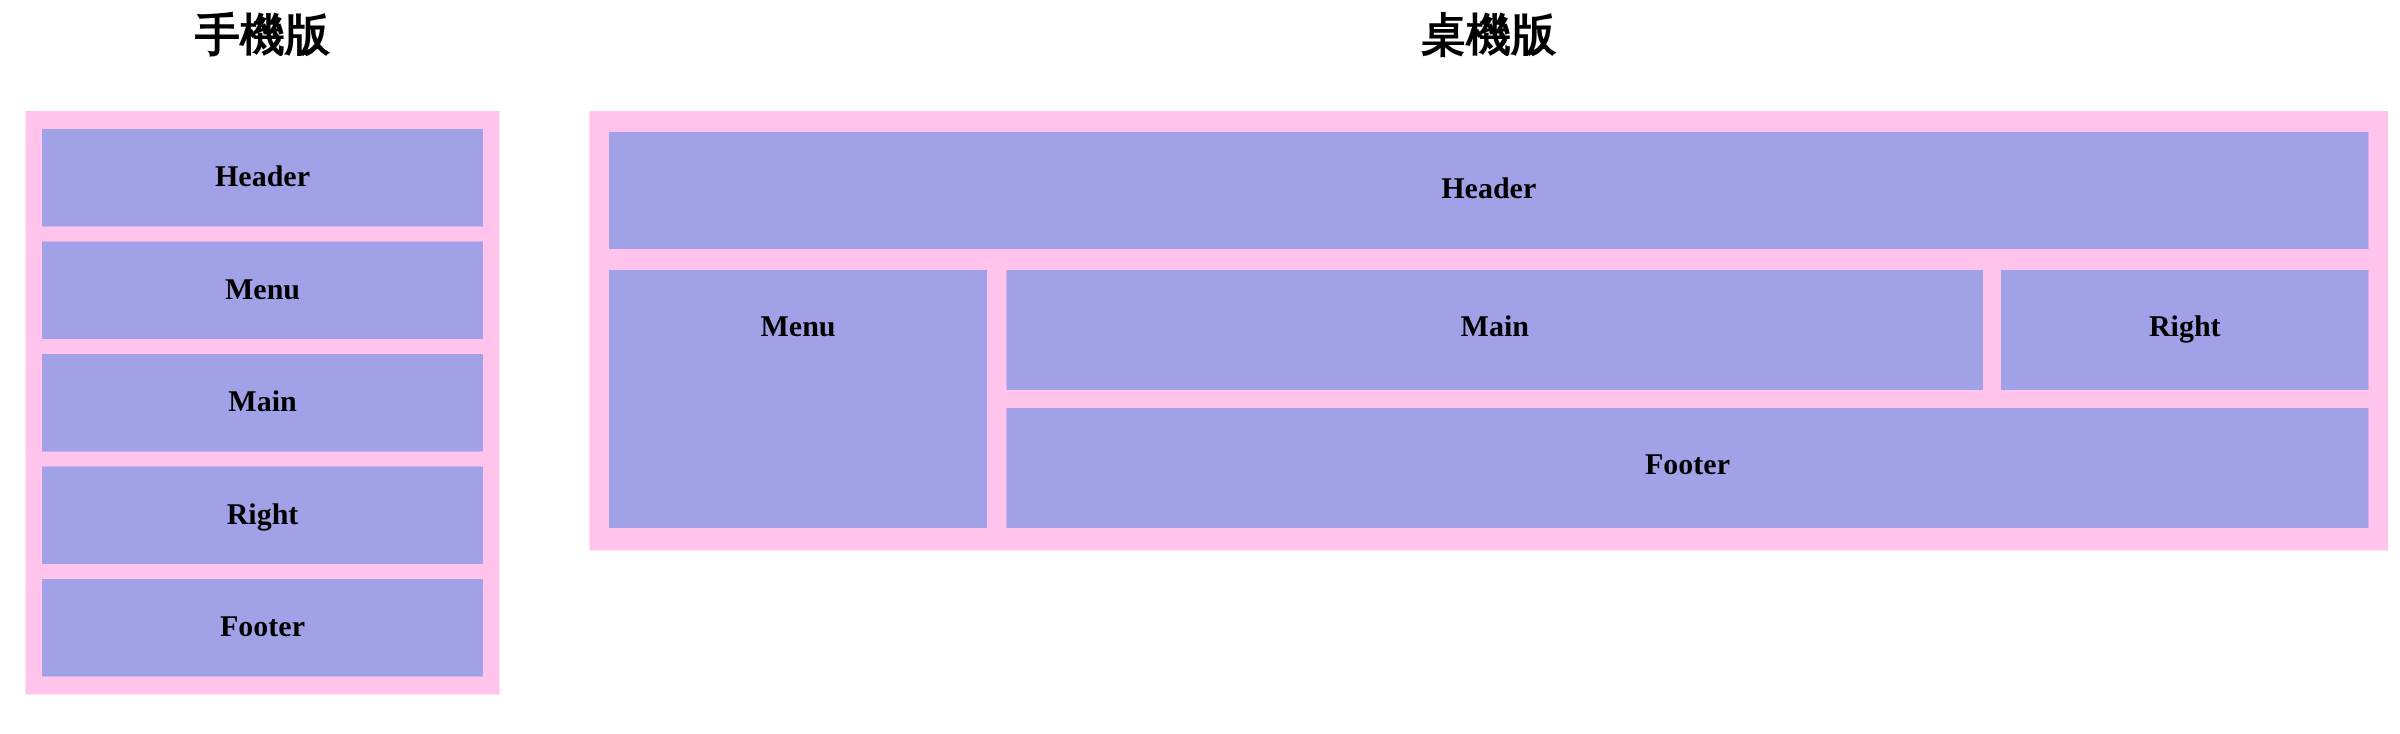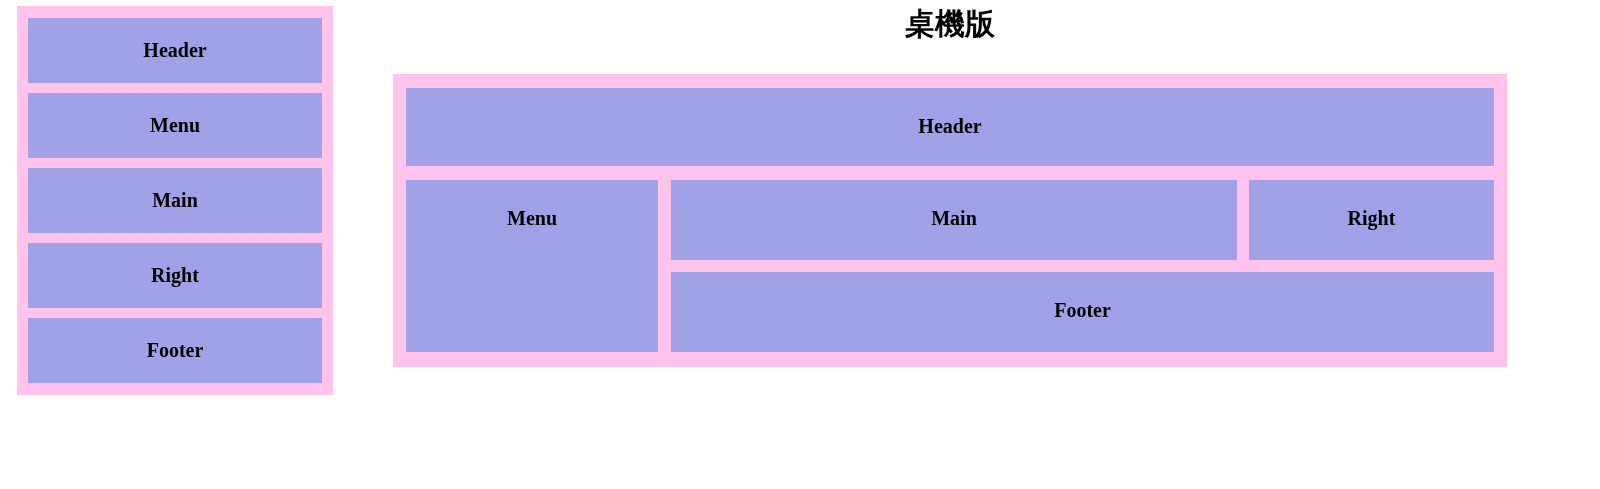--- a/index.html
+++ b/index.html
@@ -16,21 +16,21 @@
     font-family: "Liberation Sans", sans-serif;
     overflow: hidden;
   }
   .stage {
     display: flex;
     align-items: flex-start;
     padding: 6px 0 0 17px;
   }
   .panel { flex: none; }
   .panel-mobile { width: 316px; }
-  .panel-desktop { width: 1114px; margin-left: 60px; }
+  .panel-desktop { width: 1199px; margin-left: 60px; }
   .panel-title {
     font-size: 30px;
     font-weight: bold;
     line-height: 36px;
     text-align: center;
     color: var(--text);
     margin-bottom: 32px;
     font-family: "Liberation Sans", sans-serif;
   }
   .frame {
@@ -100,20 +100,21 @@
     height: 80px;
     padding-top: 27px;
   }
 </style>
 </head>
 <body>
 
 <div class="stage">
 
   <section class="panel panel-mobile">
+    <h2 class="panel-title">手機版</h2>
     <div class="frame frame-mobile">
       <div class="block m-block">Header</div>
       <div class="block m-block">Menu</div>
       <div class="block m-block">Main</div>
       <div class="block m-block">Right</div>
       <div class="block m-block">Footer</div>
     </div>
   </section>
 
   <section class="panel panel-desktop">

